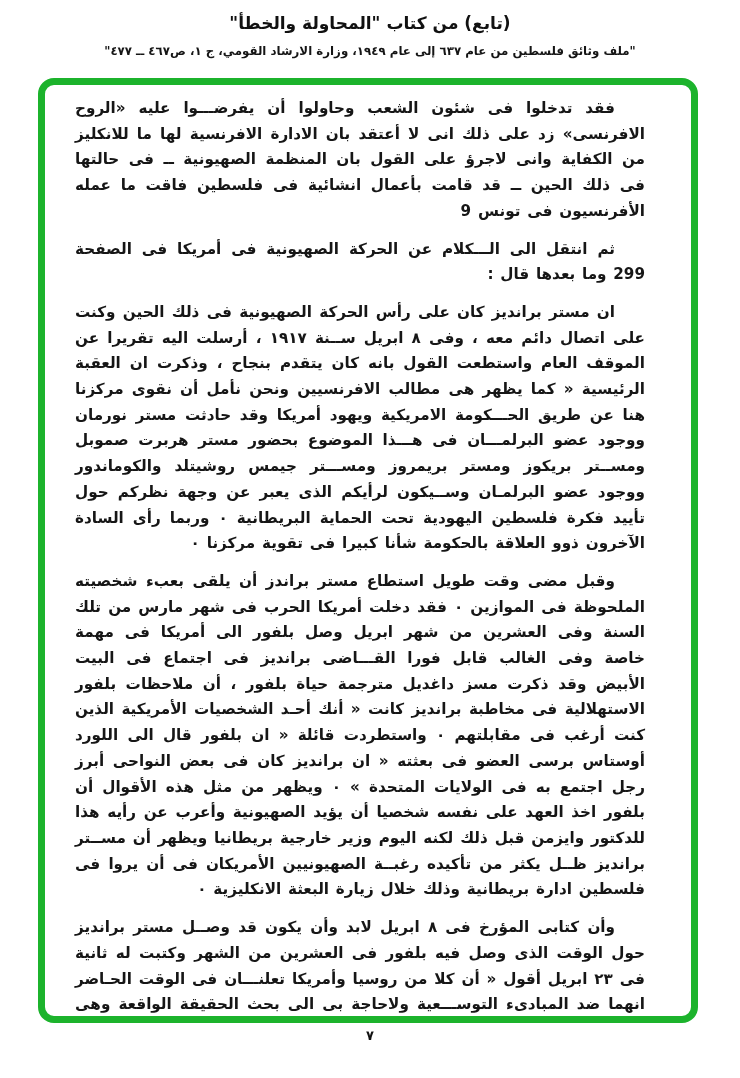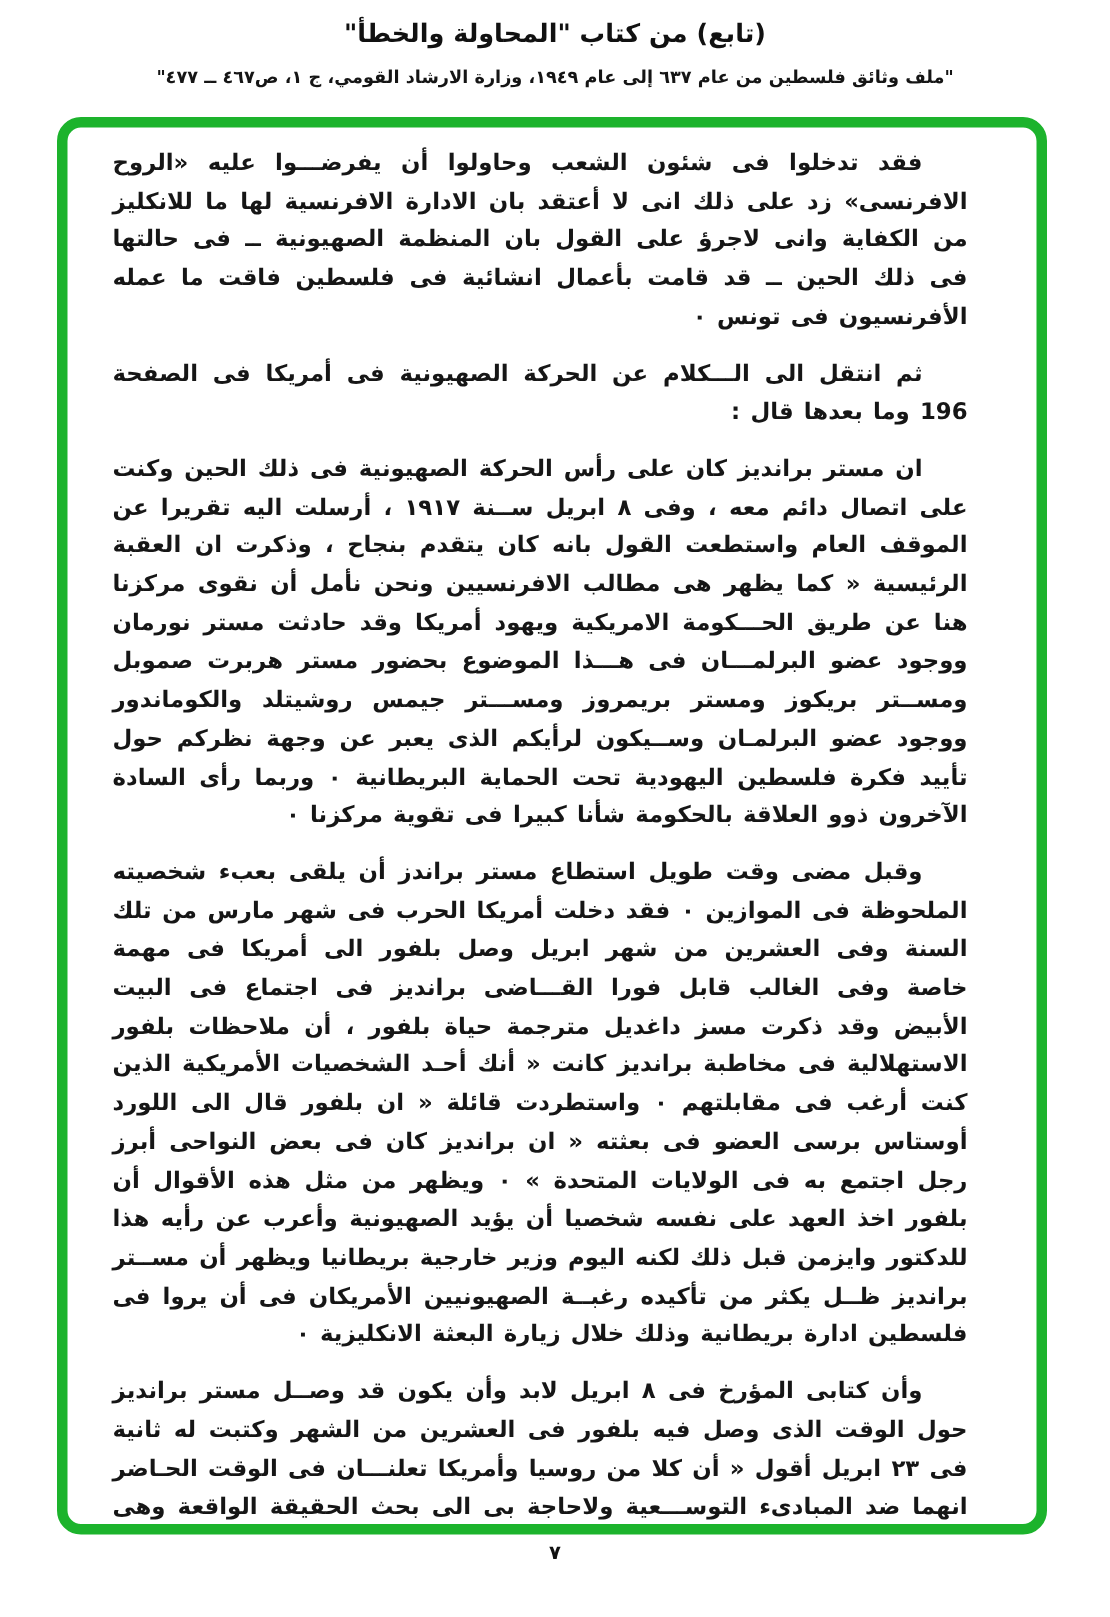--- a/index.html
+++ b/index.html
@@ -97,22 +97,22 @@
   <div class="header">
     <div class="header-title">(تابع) من كتاب "المحاولة والخطأ"</div>
     <div class="header-source">"ملف وثائق فلسطين من عام ٦٣٧ إلى عام ١٩٤٩، وزارة الارشاد القومي، ج ١، ص٤٦٧ ــ ٤٧٧"</div>
   </div>
 
   <div class="frame">
 
     <span class="artifact artifact-right-edge"></span>
     <span class="artifact artifact-bottom-edge"></span>
 
-    <p class="para">فقد تدخلوا فى شئون الشعب وحاولوا أن يفرضـــوا عليه «الروح الافرنسى» زد على ذلك انى لا أعتقد بان الادارة الافرنسية لها ما للانكليز من الكفاية وانى لاجرؤ على القول بان المنظمة الصهيونية ــ فى حالتها فى ذلك الحين ــ قد قامت بأعمال انشائية فى فلسطين فاقت ما عمله الأفرنسيون فى تونس ٠</p>
-    <p class="para">ثم انتقل الى الـــكلام عن الحركة الصهيونية فى أمريكا فى الصفحة 196 وما بعدها قال :</p>
+    <p class="para">فقد تدخلوا فى شئون الشعب وحاولوا أن يفرضـــوا عليه «الروح الافرنسى» زد على ذلك انى لا أعتقد بان الادارة الافرنسية لها ما للانكليز من الكفاية وانى لاجرؤ على القول بان المنظمة الصهيونية ــ فى حالتها فى ذلك الحين ــ قد قامت بأعمال انشائية فى فلسطين فاقت ما عمله الأفرنسيون فى تونس 9</p>
+    <p class="para">ثم انتقل الى الـــكلام عن الحركة الصهيونية فى أمريكا فى الصفحة 299 وما بعدها قال :</p>
     <p class="para">ان مستر برانديز كان على رأس الحركة الصهيونية فى ذلك الحين وكنت على اتصال دائم معه ، وفى ٨ ابريل ســنة ١٩١٧ ، أرسلت اليه تقريرا عن الموقف العام واستطعت القول بانه كان يتقدم بنجاح ، وذكرت ان العقبة الرئيسية « كما يظهر هى مطالب الافرنسيين ونحن نأمل أن نقوى مركزنا هنا عن طريق الحـــكومة الامريكية ويهود أمريكا وقد حادثت مستر نورمان ووجود عضو البرلمـــان فى هـــذا الموضوع بحضور مستر هربرت صموبل ومســتر بريكوز ومستر بريمروز ومســـتر جيمس روشيتلد والكوماندور ووجود عضو البرلمـان وســيكون لرأيكم الذى يعبر عن وجهة نظركم حول تأييد فكرة فلسطين اليهودية تحت الحماية البريطانية ٠ وربما رأى السادة الآخرون ذوو العلاقة بالحكومة شأنا كبيرا فى تقوية مركزنا ٠</p>
     <p class="para">وقبل مضى وقت طويل استطاع مستر براندز أن يلقى بعبء شخصيته الملحوظة فى الموازين ٠ فقد دخلت أمريكا الحرب فى شهر مارس من تلك السنة وفى العشرين من شهر ابريل وصل بلفور الى أمريكا فى مهمة خاصة وفى الغالب قابل فورا القـــاضى برانديز فى اجتماع فى البيت الأبيض وقد ذكرت مسز داغديل مترجمة حياة بلفور ، أن ملاحظات بلفور الاستهلالية فى مخاطبة برانديز كانت « أنك أحـد الشخصيات الأمريكية الذين كنت أرغب فى مقابلتهم ٠ واستطردت قائلة « ان بلفور قال الى اللورد أوستاس برسى العضو فى بعثته « ان برانديز كان فى بعض النواحى أبرز رجل اجتمع به فى الولايات المتحدة » ٠ ويظهر من مثل هذه الأقوال أن بلفور اخذ العهد على نفسه شخصيا أن يؤيد الصهيونية وأعرب عن رأيه هذا للدكتور وايزمن قبل ذلك لكنه اليوم وزير خارجية بريطانيا ويظهر أن مســتر برانديز ظــل يكثر من تأكيده رغبــة الصهيونيين الأمريكان فى أن يروا فى فلسطين ادارة بريطانية وذلك خلال زيارة البعثة الانكليزية ٠</p>
     <p class="para">وأن كتابى المؤرخ فى ٨ ابريل لابد وأن يكون قد وصــل مستر برانديز حول الوقت الذى وصل فيه بلفور فى العشرين من الشهر وكتبت له ثانية فى ٢٣ ابريل أقول « أن كلا من روسيا وأمريكا تعلنـــان فى الوقت الحـاضر انهما ضد المبادىء التوســـعية ولاحاجة بى الى بحث الحقيقة الواقعة وهى أن الديموقراطية اليهودية والمنظمـــة الصهيونية التى تمثـــل فى جوهرها هـــذه الديموقراطية تثـــق دون ريب فى الحـكم البريطانى وترى فى الحماية البريطانية الامـكانية الوحيدة للتقدم المطرد نحو جعل فلسطين اليهودية حكومة ديموقراطية ، وحيث أن حكومة بريطانيا حسب اعتقادى لا توافق على مجرد ضم فلسطين ولا ترغب فى التوسع الاقليمى فانها ستؤيد وتحمى بالتأكيد فلسطين اليهودية ومن اجل ذلك فان تأييد أمريكا للمشروع له مثل هذه الأهمية فى الدور الحاضر ٠</p>
 
   </div>
 
   <div class="footer">٧</div>
 
 </div>
 

